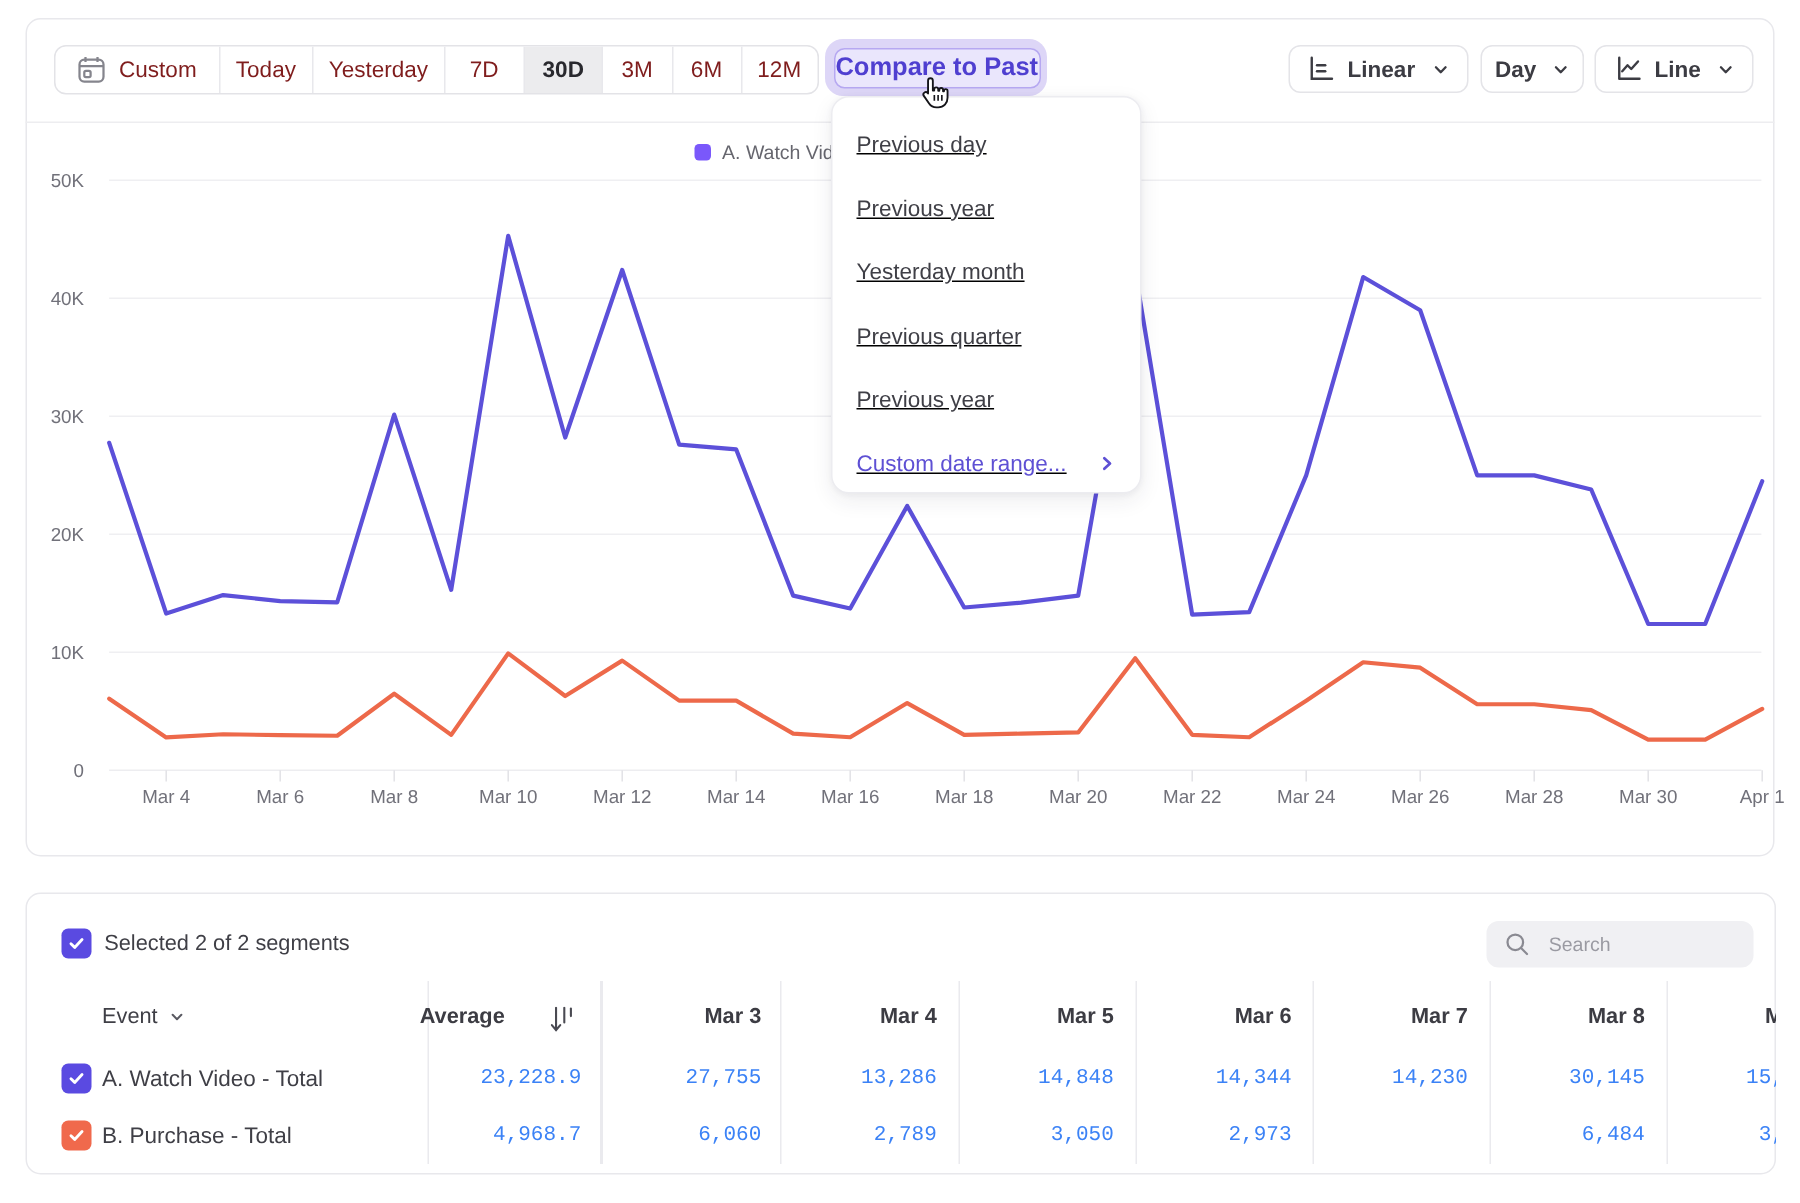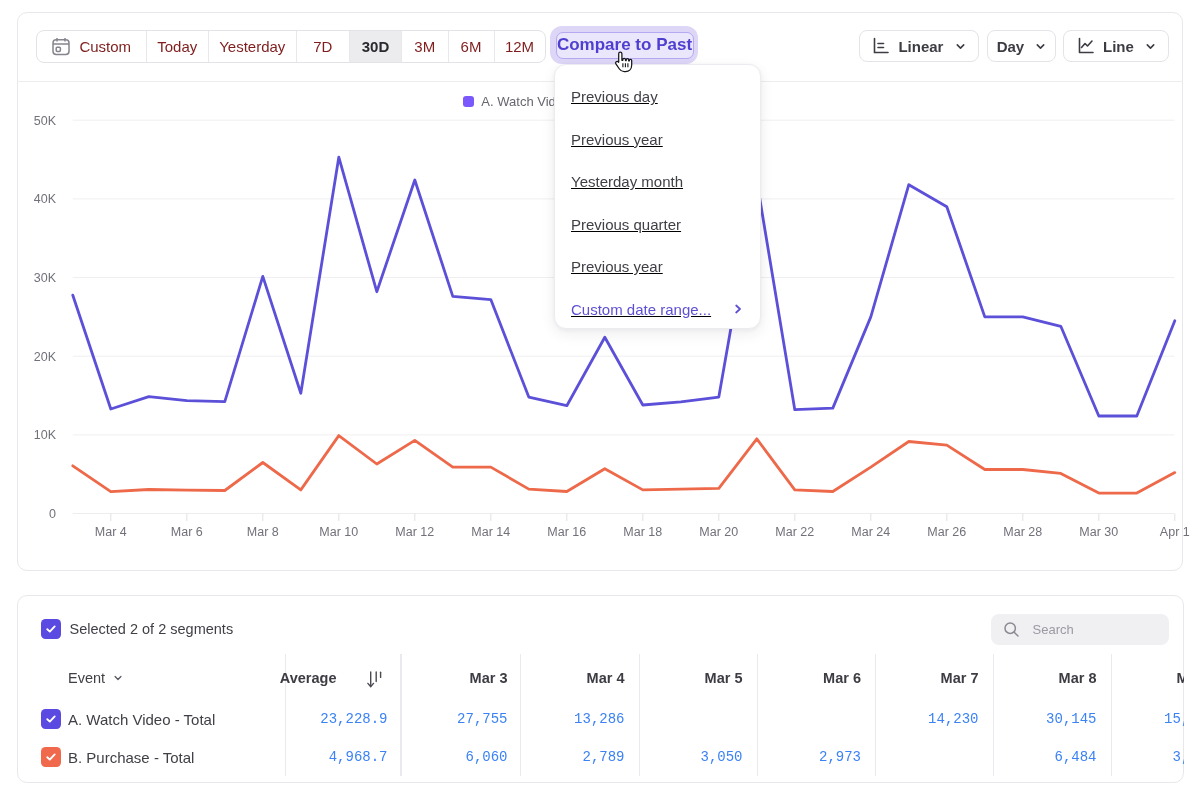--- a/index.html
+++ b/index.html
@@ -187,20 +187,22 @@
           <span class="cb" style="background:#5a4ae1;width:19.5px;height:19.5px">
             <svg width="12" height="12" viewBox="0 0 12 12" fill="none" stroke="#fff" stroke-width="1.9" stroke-linecap="round" stroke-linejoin="round">
               <path d="M2.3 6.2 L4.8 8.6 L9.7 3.4"></path>
             </svg>
           </span>
         </div>
   <div style="position:absolute;left:68px;top:0;height:100%;display:flex;align-items:center;font-size:15px;color:#3f3f46">A. Watch Video - Total</div>
   <div class="num" style="left:0;width:387.5px">23,228.9</div>
         <div class="num" style="left:0;width:507.5px">27,755</div>
         <div class="num" style="left:0;width:624.5px">13,286</div>
+        <div class="num" style="left:0;width:742.5px">14,848</div>
+        <div class="num" style="left:0;width:861.0px">14,344</div>
         <div class="num" style="left:0;width:978.5px">14,230</div>
         <div class="num" style="left:0;width:1096.5px">30,145</div>
         <div class="num" style="left:0;width:1214.5px">15,340</div>
 </div>
 <div class="trow" style="top:738px;height:38px">
   <div style="position:absolute;left:41px;top:9px">
           <span class="cb" style="background:#f0694c;width:19.5px;height:19.5px">
             <svg width="12" height="12" viewBox="0 0 12 12" fill="none" stroke="#fff" stroke-width="1.9" stroke-linecap="round" stroke-linejoin="round">
               <path d="M2.3 6.2 L4.8 8.6 L9.7 3.4"></path>
             </svg>

